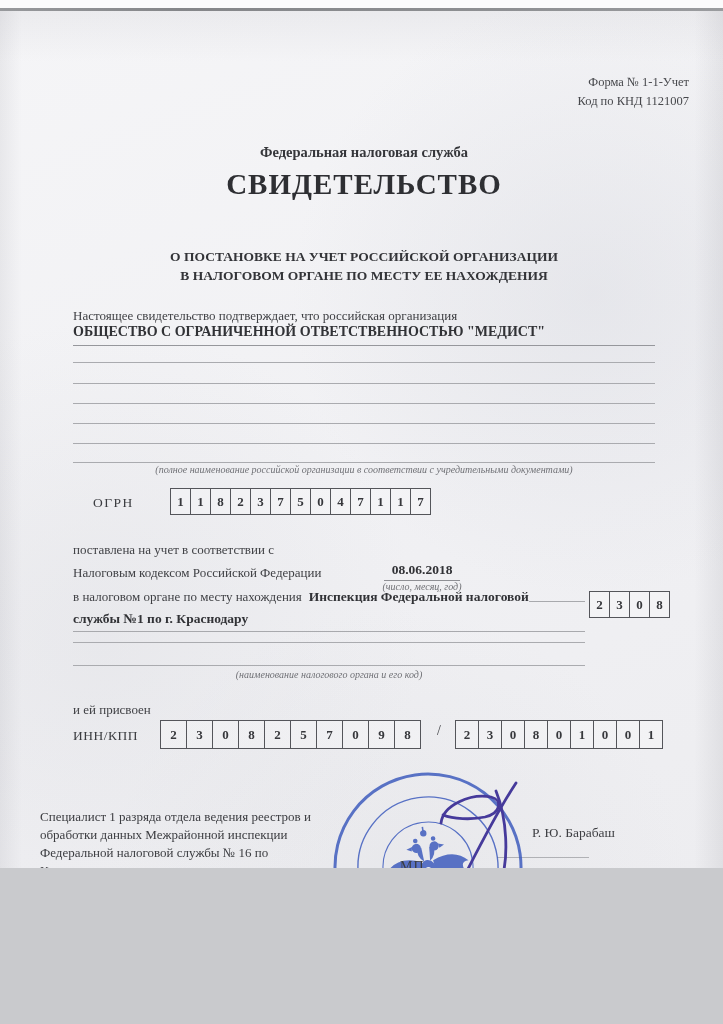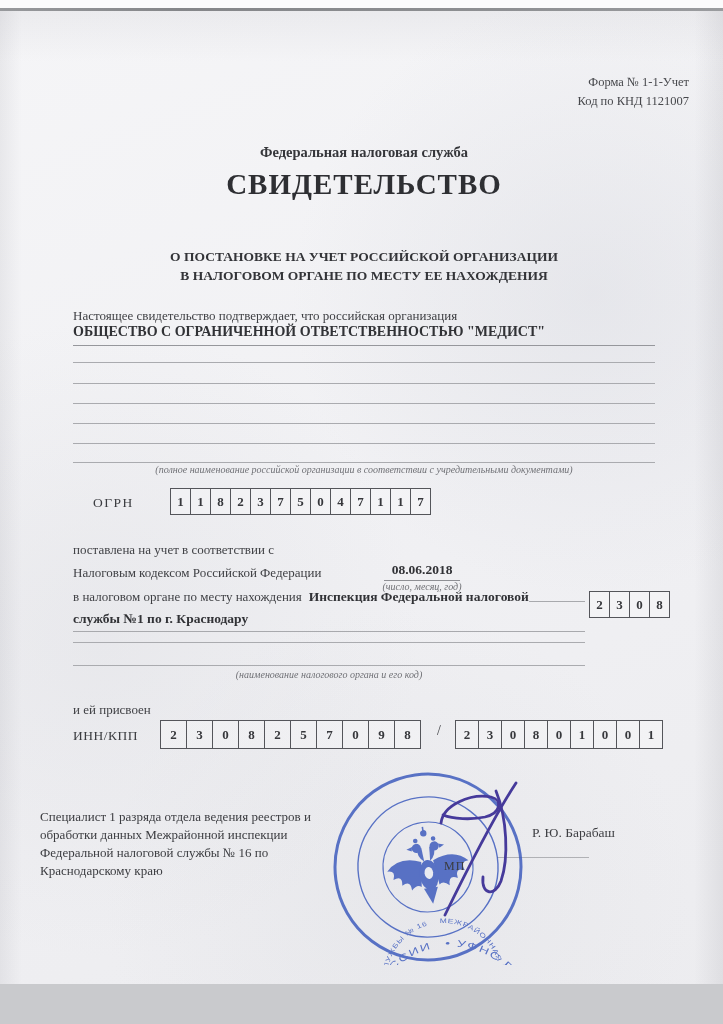--- a/index.html
+++ b/index.html
@@ -1,17 +1,17 @@
 <!DOCTYPE html>
 <html><head>
 <meta charset="utf-8">
 <style>
   html,body{margin:0;padding:0;background:#c9cacd;}
   .page{
-    position:relative;width:723px;height:984px;margin:0 auto;
+    position:relative;width:723px;height:868px;margin:0 auto;
     background:#fbfbfc;overflow:hidden;
     font-family:"Liberation Serif","DejaVu Serif",serif;
     color:#3e3f43;
   }
   .scan-top-edge{
     position:absolute;top:8px;left:0;right:0;height:3px;
     background:linear-gradient(90deg,#76787c,#5d5f63 25%,#6a6c70 70%,#7a7c80);
     opacity:.75;z-index:6;
   }
   .paper{
@@ -53,21 +53,21 @@
   .date-val{font-weight:bold;font-size:13.5px;color:#313236;border-bottom:1.1px solid #8e8f94;padding:0 8px 2px 8px;display:inline-block;}
   .auth-line1{top:578px;left:73px;width:512px;display:flex;align-items:flex-end;}
   .auth-label{font-size:13px;white-space:nowrap;}
   .auth-bold{font-weight:bold;font-size:13.5px;color:#313236;white-space:nowrap;margin-left:7px;}
   .uline-fill{flex:1 1 auto;border-bottom:1.15px solid #a8a9ad;margin-bottom:3px;min-width:20px;}
   .auth-line2{top:600px;left:73px;width:512px;font-weight:bold;font-size:13.5px;color:#313236;
     border-bottom:1.15px solid #a8a9ad;padding-bottom:4px;}
   .cap-auth{top:658px;left:73px;width:512px;}
   .footer-block{top:797px;left:40px;width:318px;font-size:13px;line-height:1.38;color:#3b3c40;}
   .sig-line{top:846px;left:497px;width:92px;height:0;border-top:1px solid #b0b1b5;z-index:1;}
-  .mp{top:848px;left:444px;font-size:12px;letter-spacing:1px;color:#3a3b3f;z-index:4;}
+  .mp{top:848px;left:400px;font-size:14px;letter-spacing:1px;color:#3a3b3f;z-index:4;}
   .name{top:814px;left:532px;font-size:13.5px;color:#3e3f43;z-index:1;}
   .stamp{top:758px;left:330px;z-index:3;opacity:.85;filter:blur(.3px);}
   .signature{top:752px;left:423px;z-index:5;}
   .stamp text{font-family:"Liberation Sans","DejaVu Sans",sans-serif;}
 </style>
 </head>
 <body>
 
 <div class="page">
   <div class="scan-top-edge"></div>

